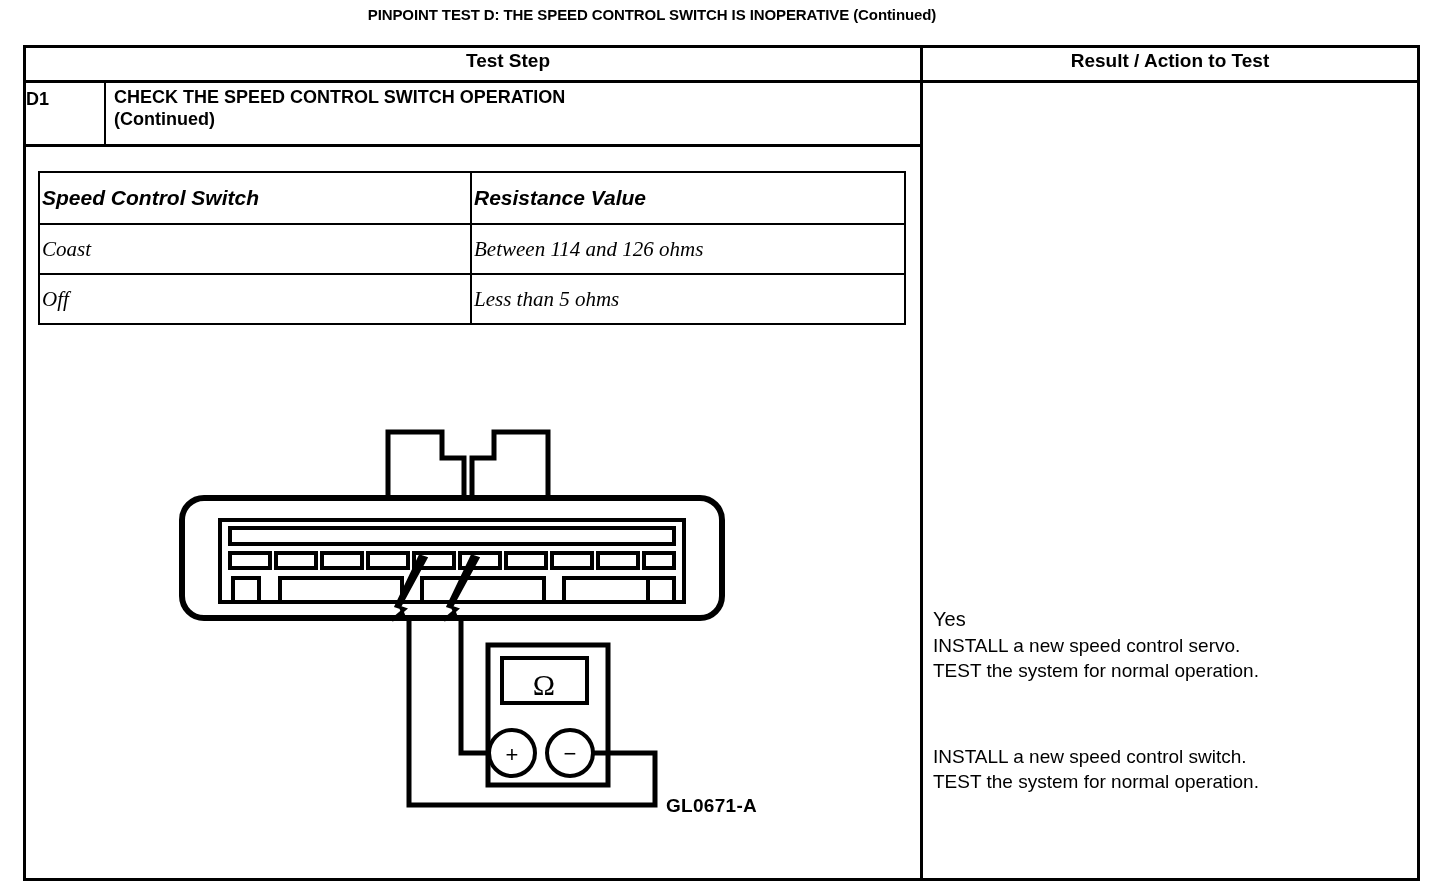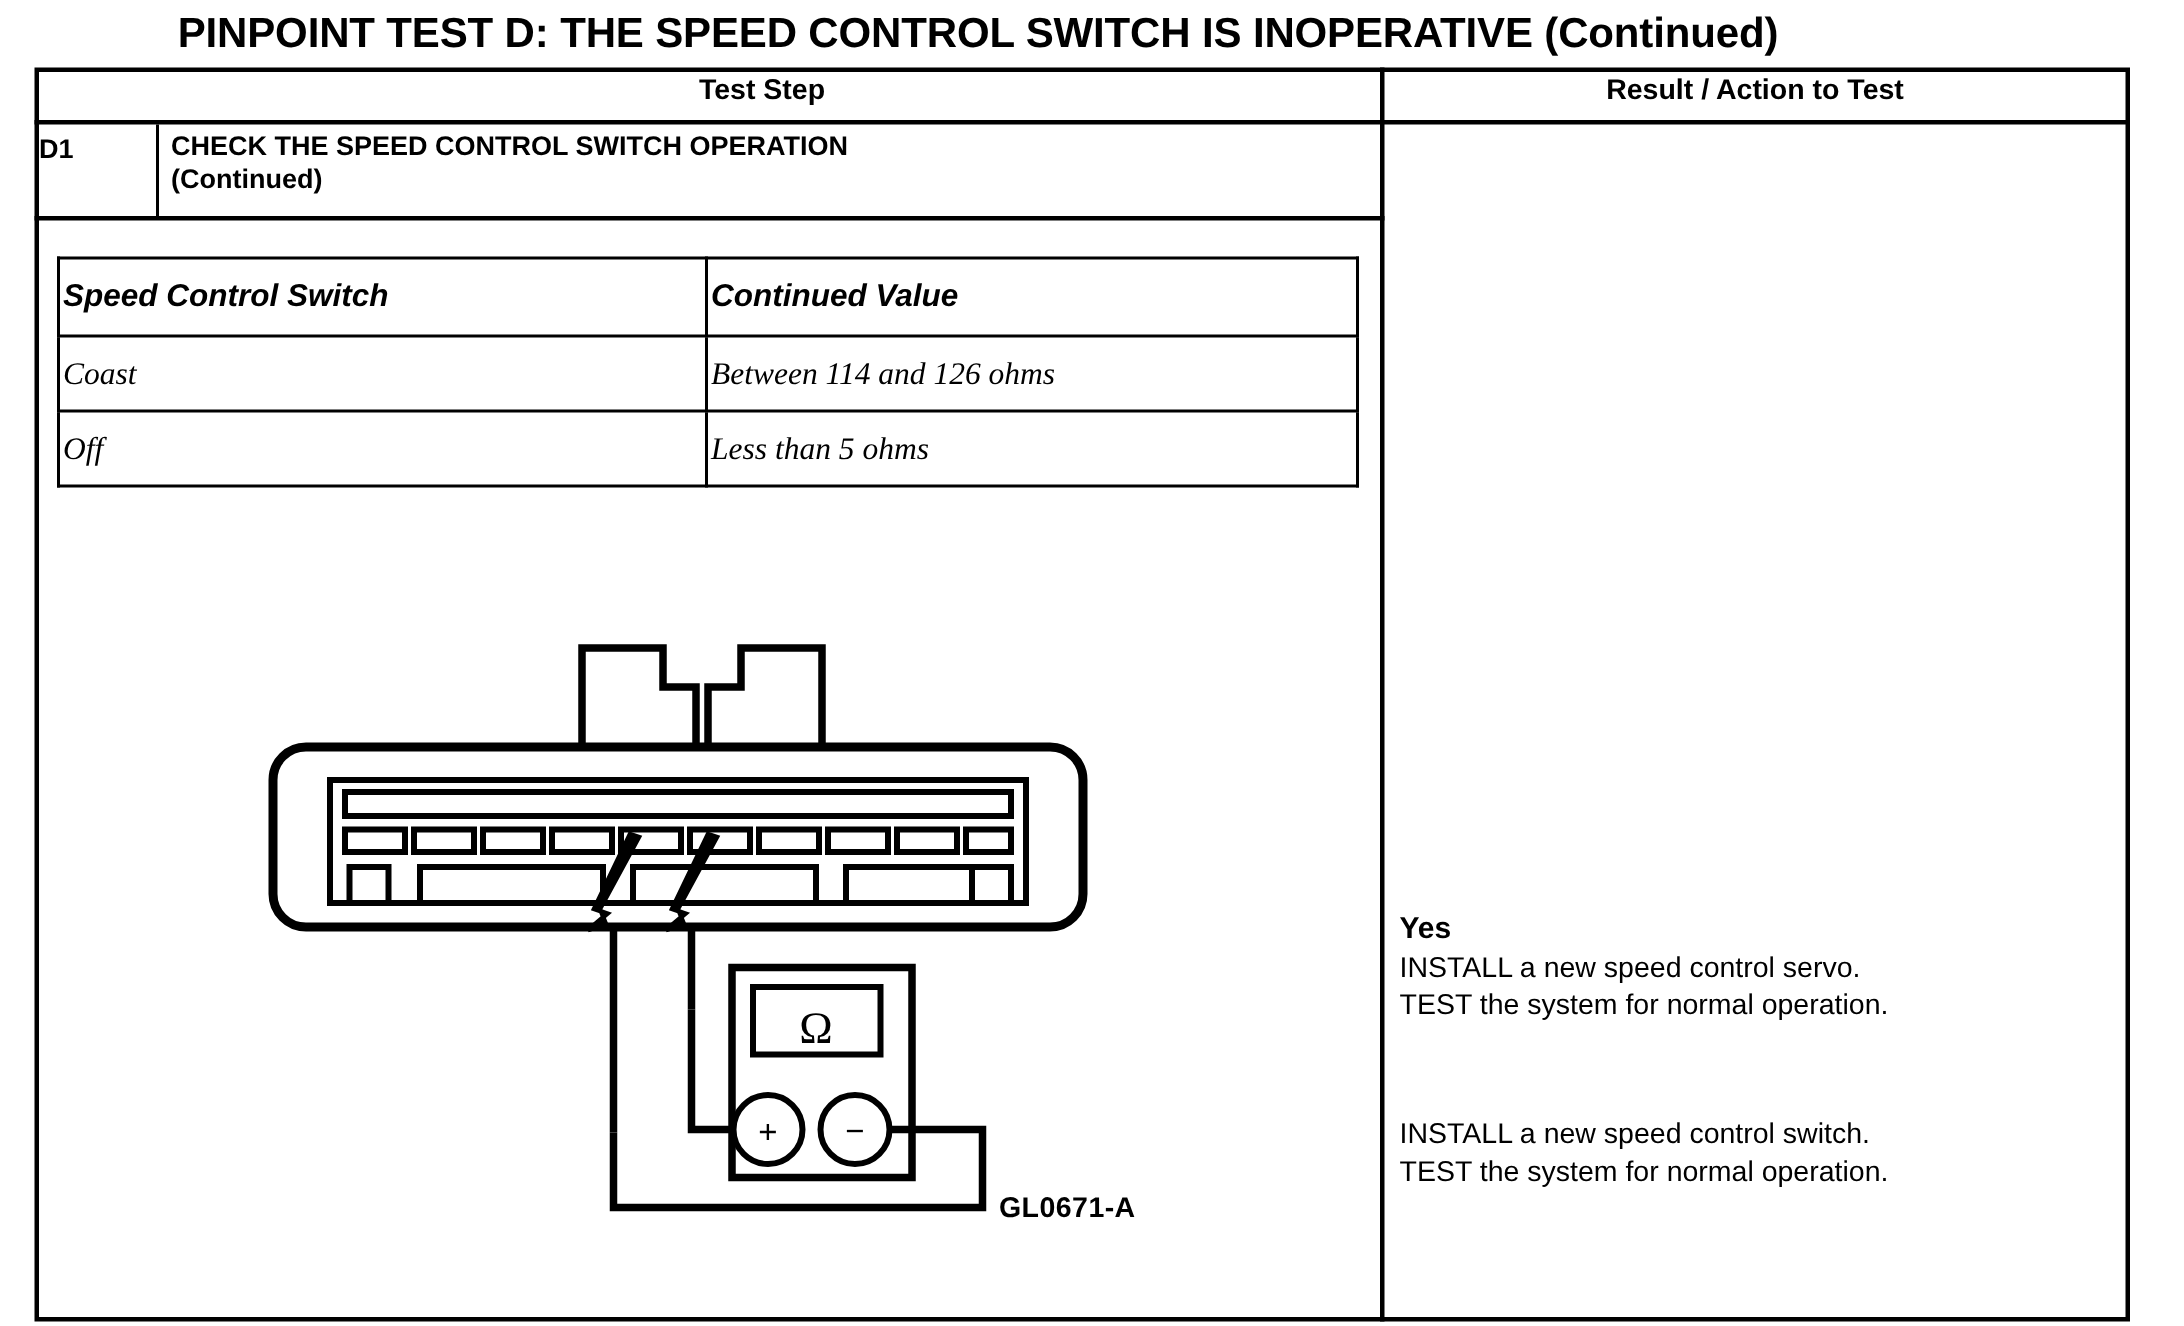--- a/index.html
+++ b/index.html
@@ -21,21 +21,21 @@
     height: 884px;
   }
 
   
   .doc-title {
     position: absolute;
     left: 0;
     top: 6px;
     width: 1304px;
     text-align: center;
-    font-size: 28px;
+    font-size: 15px;
     font-weight: bold;
     letter-spacing: -0.1px;
     white-space: nowrap;
   }
 
   
   .frame {
     position: absolute;
     left: 23px;
     top: 45px;
@@ -169,21 +169,21 @@
     width: 900px;
     height: 41px;
   }
 
   
   .result-block { position: absolute; left: 933px; width: 480px; }
   .result-yes { top: 608px; }
   .result-no  { top: 744px; }
   .result-head {
     font-size: 20px;
-    font-weight: bold;
+    font-weight: normal;
     margin: 0 0 1px 0;
     line-height: 1.18;
   }
   .result-line {
     font-size: 19px;
     font-weight: normal;
     line-height: 1.33;
     white-space: nowrap;
   }
 </style>
@@ -210,21 +210,21 @@
   </div>
 
   <table class="res-table">
     <colgroup>
         <col class="c1">
         <col class="c2">
       </colgroup>
     <thead>
       <tr>
         <th>Speed Control Switch</th>
-        <th>Continued Value</th>
+        <th>Resistance Value</th>
       </tr>
     </thead>
     <tbody>
       <tr>
         <td>Coast</td>
         <td>Between 114 and 126 ohms</td>
       </tr>
       <tr>
         <td>Off</td>
         <td>Less than 5 ohms</td>

